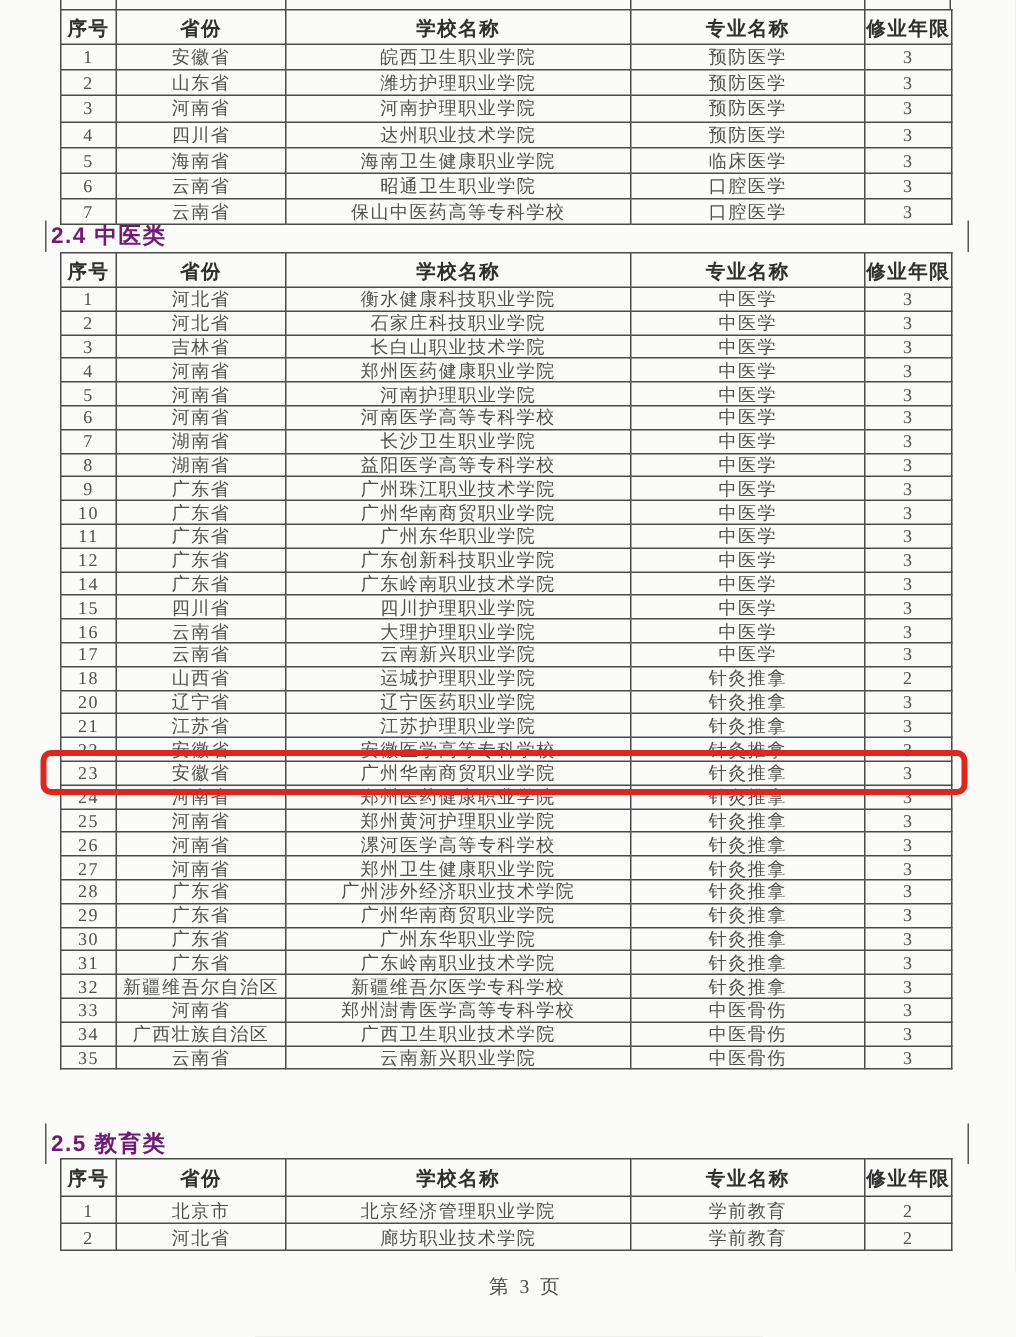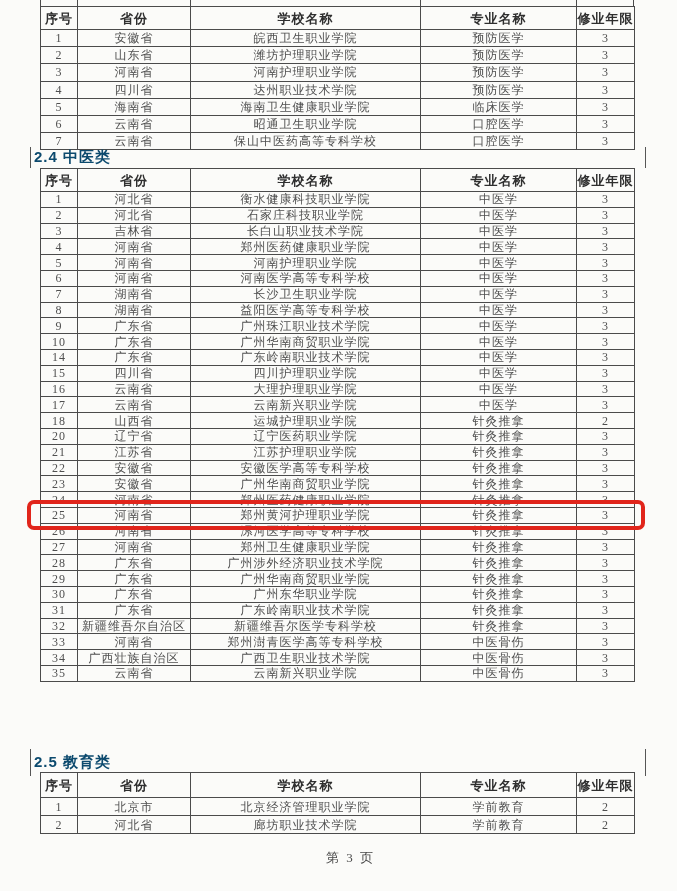--- a/index.html
+++ b/index.html
@@ -28,21 +28,21 @@
   }
   #t1{top:6px;}  #t1 th{height:22px;} #t1 td{height:16.2px;}
   #t2{top:168px;}#t2 th{height:22px;} #t2 td{height:14.8px;}
   #t3{top:772px;}#t3 th{height:24px;} #t3 td{height:17px;}
   
   .band{
     position:absolute;left:30px;width:616px;box-sizing:border-box;
     border-left:1px solid #565656;border-right:1px solid #565656;
     display:flex;align-items:center;padding-left:3px;
     font-family:"Liberation Sans","DejaVu Sans",sans-serif;
-    font-weight:bold;font-size:15px;color:#0c4a6e;letter-spacing:1px;
+    font-weight:bold;font-size:15px;color:#701a75;letter-spacing:1px;
   }
   #band24{top:147px;height:21px;}
   #band25{top:749px;height:27px;}
   
   .hlbox{
     position:absolute;box-sizing:border-box;
     border:4px solid #e1251b;border-radius:7px;
     pointer-events:none;z-index:5;
   }
   
@@ -220,20 +220,34 @@
           <td>3</td>
         </tr>
         <tr>
           <td>10</td>
           <td>广东省</td>
           <td>广州华南商贸职业学院</td>
           <td>中医学</td>
           <td>3</td>
         </tr>
         <tr>
+          <td>11</td>
+          <td>广东省</td>
+          <td>广州东华职业学院</td>
+          <td>中医学</td>
+          <td>3</td>
+        </tr>
+        <tr>
+          <td>12</td>
+          <td>广东省</td>
+          <td>广东创新科技职业学院</td>
+          <td>中医学</td>
+          <td>3</td>
+        </tr>
+        <tr>
           <td>14</td>
           <td>广东省</td>
           <td>广东岭南职业技术学院</td>
           <td>中医学</td>
           <td>3</td>
         </tr>
         <tr>
           <td>15</td>
           <td>四川省</td>
           <td>四川护理职业学院</td>

